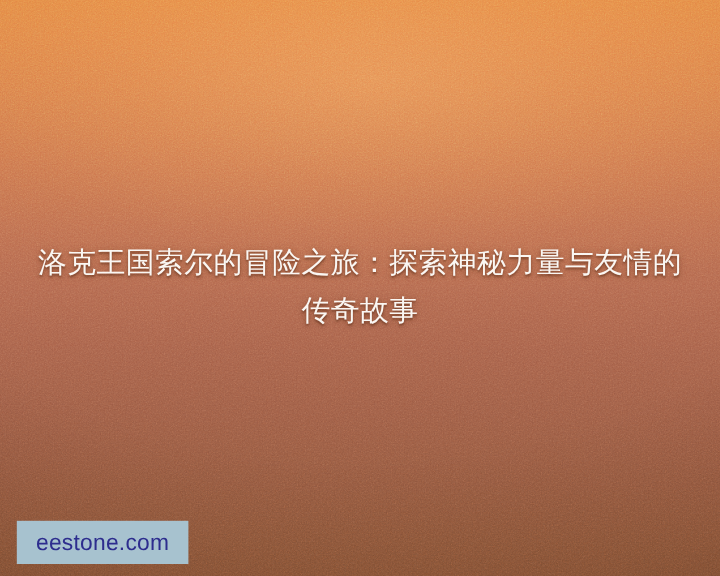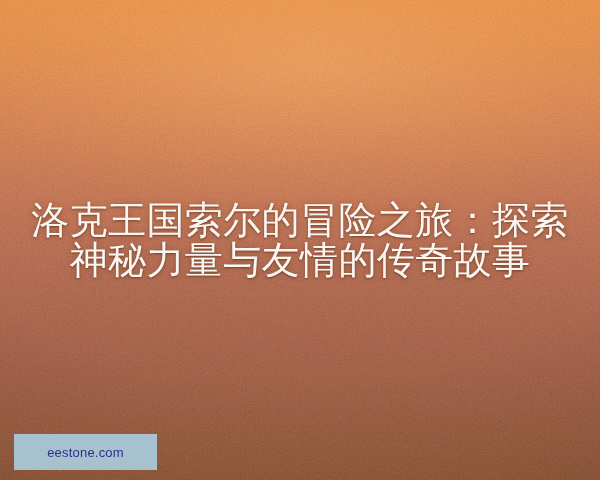--- a/index.html
+++ b/index.html
@@ -82,21 +82,21 @@
 
   
   .headline {
     position: absolute;
     left: 0;
     right: 0;
     top: 200px;
     padding: 0 22px;
     box-sizing: border-box;
     text-align: center;
-    font-size: 38px;
+    font-size: 24px;
     line-height: 40px;
     font-weight: 400;
     letter-spacing: 0.4px;
     color: #faf7f3;
     text-shadow:
       0 1px 2px rgba(74, 33, 13, 0.55),
       0 0 6px rgba(90, 42, 18, 0.30);
     white-space: pre-line;
   }
 
@@ -107,21 +107,21 @@
     top: 434px;
     width: 143px;
     height: 36px;
     background: #a7c2cf;
     display: flex;
     align-items: center;
     justify-content: center;
   }
   .watermark-text {
     color: #2d2d8e;
-    font-size: 13px;
+    font-size: 19px;
     line-height: 17px;
     letter-spacing: 0.2px;
     font-weight: 400;
     font-family: "Liberation Sans", "DejaVu Sans", sans-serif;
   }
 </style>
 </head>
 <body>
 
 <div id="poster">

